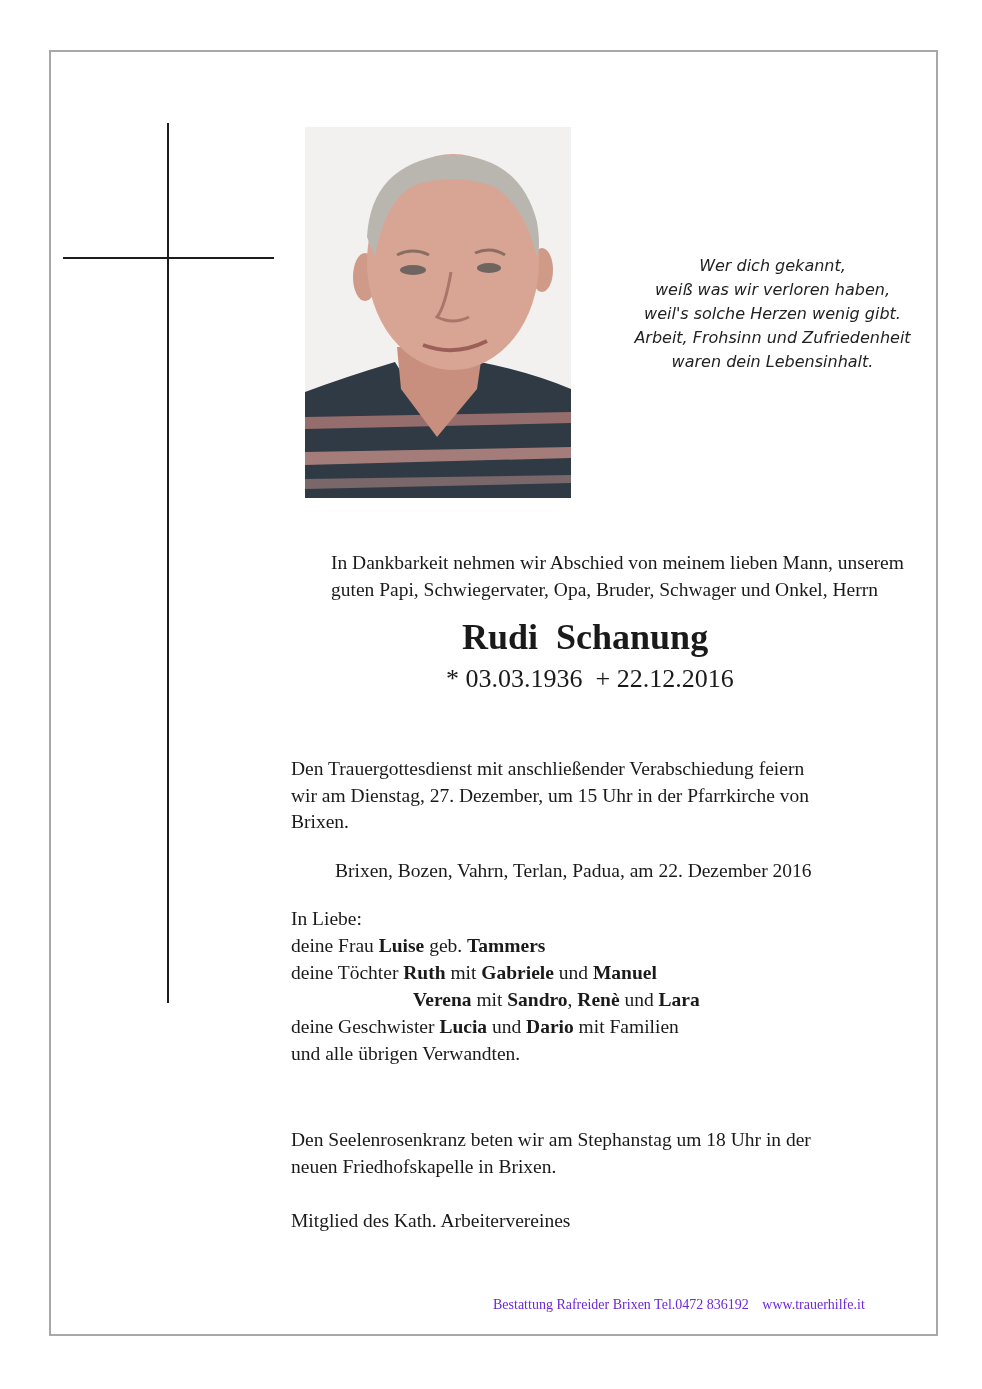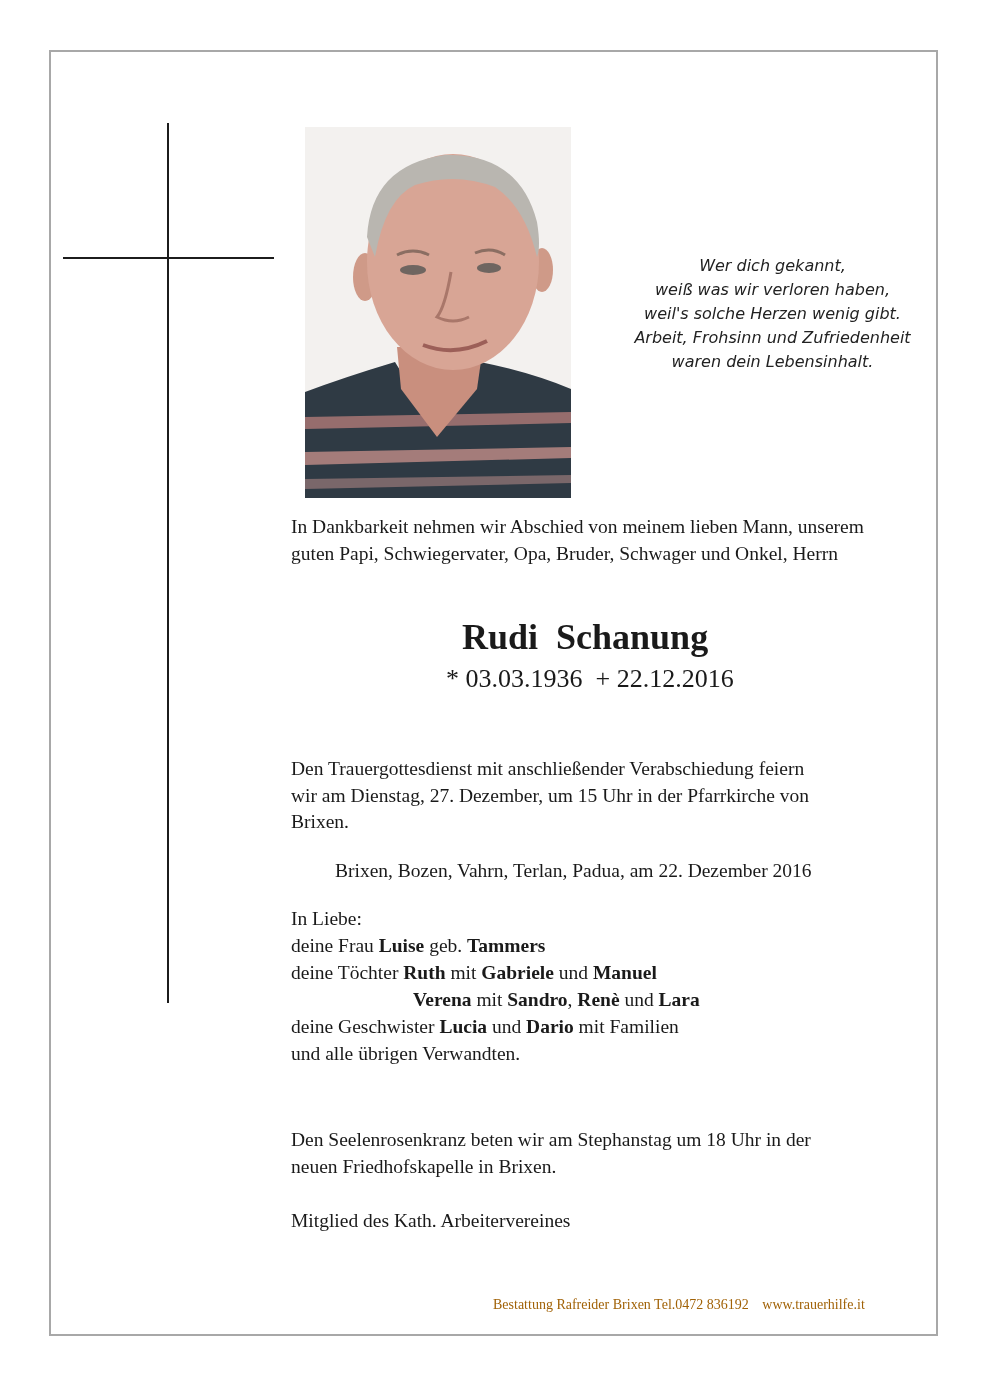--- a/index.html
+++ b/index.html
@@ -21,32 +21,32 @@
   .poem {
     position:absolute; left:605px; top:254px; width:335px;
     text-align:center; font-family:"DejaVu Sans", sans-serif; font-style:italic;
     font-size:16px; line-height:24px; color:#222;
   }
   .poem div { white-space:nowrap; }
   .text-block {
     position:absolute; left:291px; font-size:19.5px; line-height:26.5px; color:#1a1a1a;
     white-space:nowrap;
   }
-  .intro { top:514px; }
+  .intro { top:550px;margin-left:40px; }
   .name-inner { position:absolute; left:462px; top:0; white-space:pre; }
   .dates { position:absolute; left:446px; top:664px; font-size:26px; white-space:pre; color:#1a1a1a; }
   .service { top:756px; }
   .places { top:858px;margin-left:44px; }
   .family { top:905px; line-height:27px; }
   .family .indent { padding-left:122px; }
   .family b { font-weight:bold; }
   .rosary { top:1127px; }
   .member { top:1208px; }
   .footer {
-    position:absolute; left:493px; top:1297px; font-size:14px; white-space:nowrap; color:#a16207;
+    position:absolute; left:493px; top:1297px; font-size:14px; white-space:nowrap; color:#6d28d9;
   }
   .footer span + span { margin-left:10px; }
 </style>
 </head>
 <body>
 
 <div class="frame"></div>
 
 <div>
   <div class="cross-v"></div>

